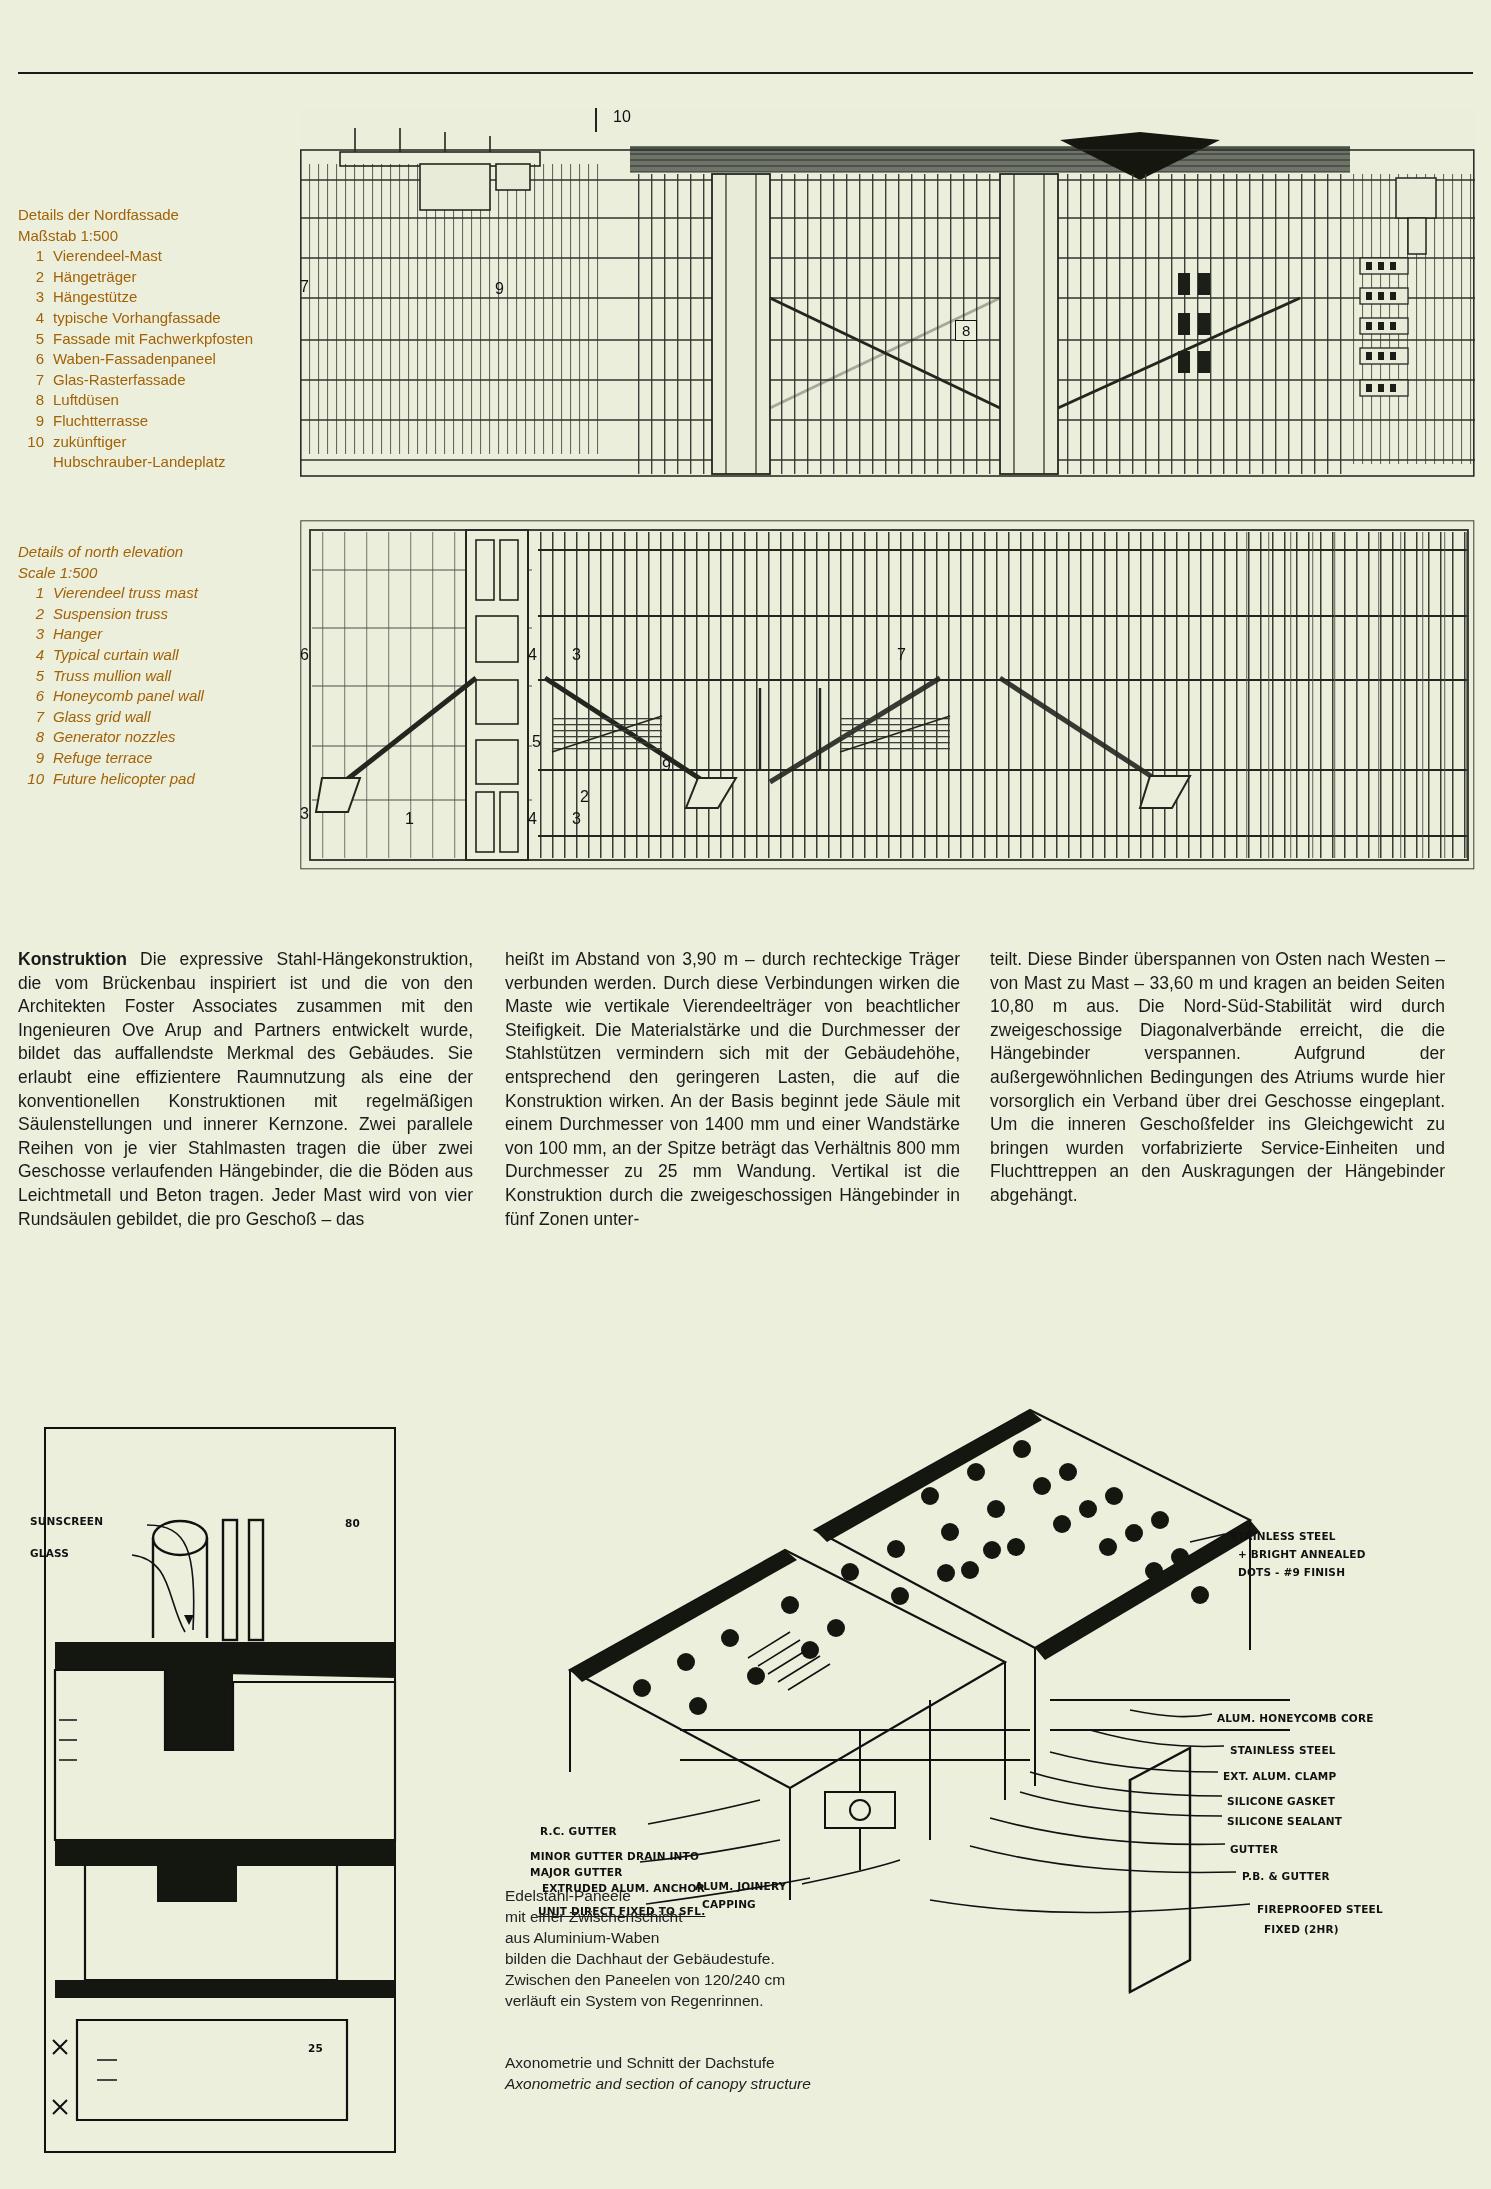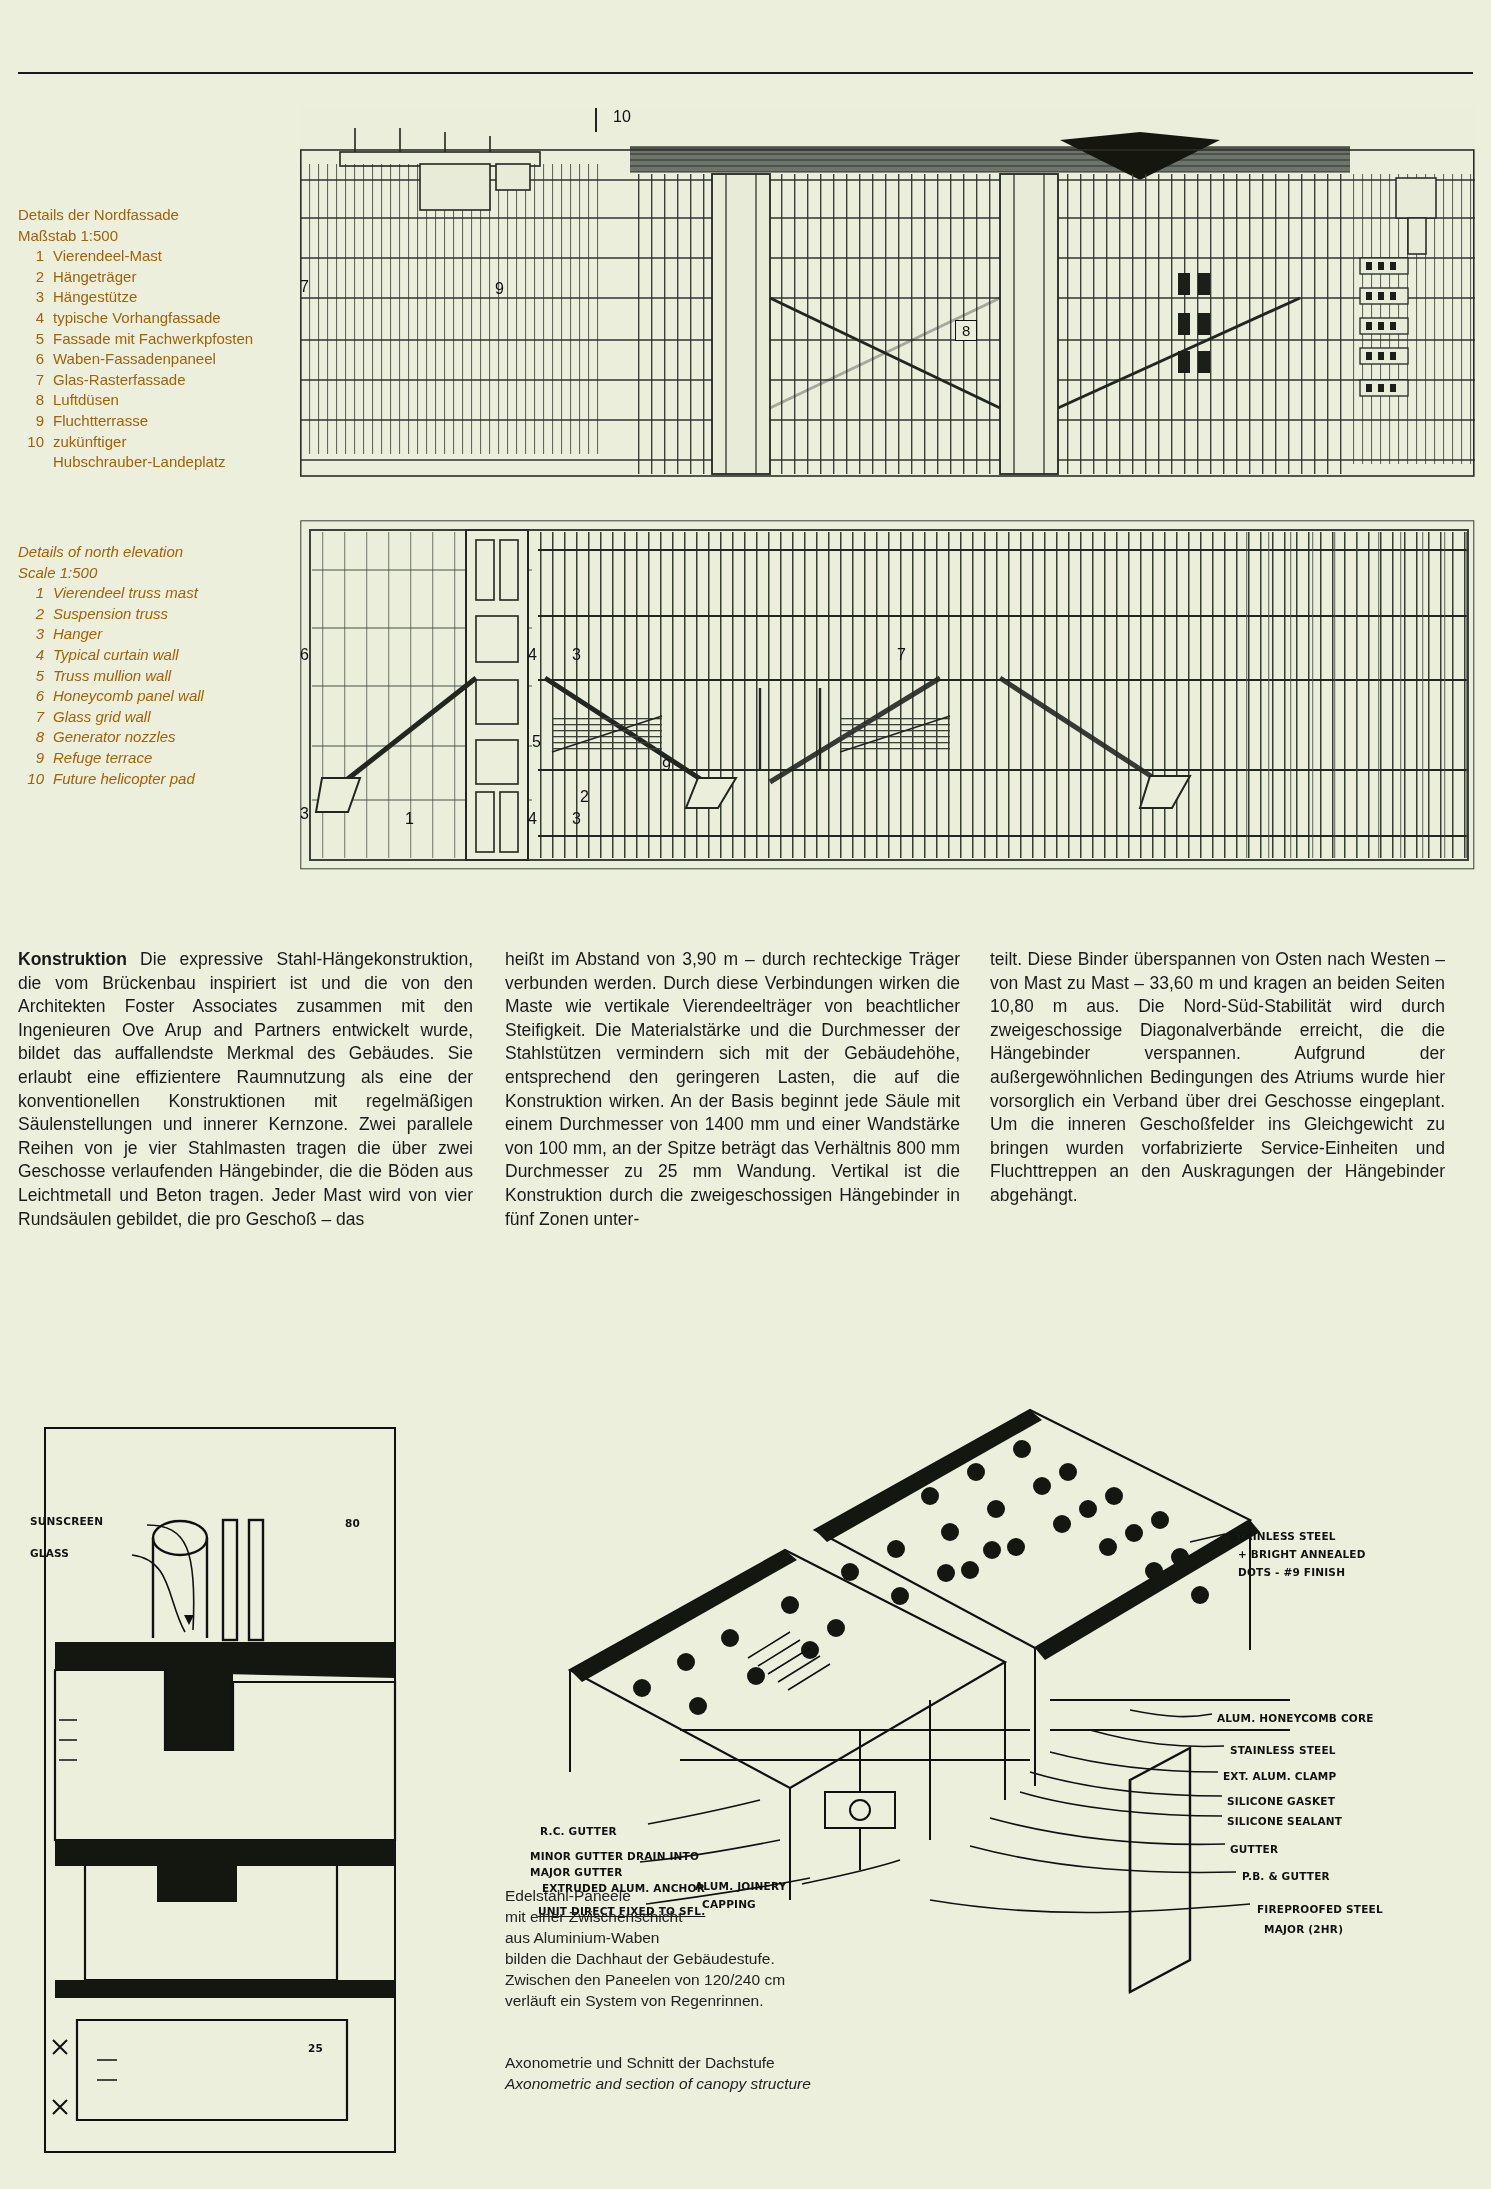--- a/index.html
+++ b/index.html
@@ -519,21 +519,21 @@
         <div class="hand" style="left: 808px; top: 148px;">+ BRIGHT ANNEALED</div>
         <div class="hand" style="left: 808px; top: 166px;">DOTS - #9 FINISH</div>
         <div class="hand" style="left: 787px; top: 312px;">ALUM. HONEYCOMB CORE</div>
         <div class="hand" style="left: 800px; top: 344px;">STAINLESS STEEL</div>
         <div class="hand" style="left: 793px; top: 370px;">EXT. ALUM. CLAMP</div>
         <div class="hand" style="left: 797px; top: 395px;">SILICONE GASKET</div>
         <div class="hand" style="left: 797px; top: 415px;">SILICONE SEALANT</div>
         <div class="hand" style="left: 800px; top: 443px;">GUTTER</div>
         <div class="hand" style="left: 812px; top: 470px;">P.B. &amp; GUTTER</div>
         <div class="hand" style="left: 827px; top: 503px;">FIREPROOFED STEEL</div>
-        <div class="hand" style="left: 834px; top: 523px;">MAJOR (2HR)</div>
+        <div class="hand" style="left: 834px; top: 523px;">FIXED (2HR)</div>
         <div class="hand" style="left: 110px; top: 425px;">R.C. GUTTER</div>
         <div class="hand" style="left: 100px; top: 450px;">MINOR GUTTER DRAIN INTO</div>
         <div class="hand" style="left: 100px; top: 466px;">MAJOR GUTTER</div>
         <div class="hand" style="left: 112px; top: 482px;">EXTRUDED ALUM. ANCHOR</div>
         <div class="hand" style="left: 108px; top: 505px; text-decoration: underline;">UNIT DIRECT FIXED TO SFL.</div>
         <div class="hand" style="left: 265px; top: 480px;">ALUM. JOINERY</div>
         <div class="hand" style="left: 272px; top: 498px;">CAPPING</div>
       </div>
   </div>
 

